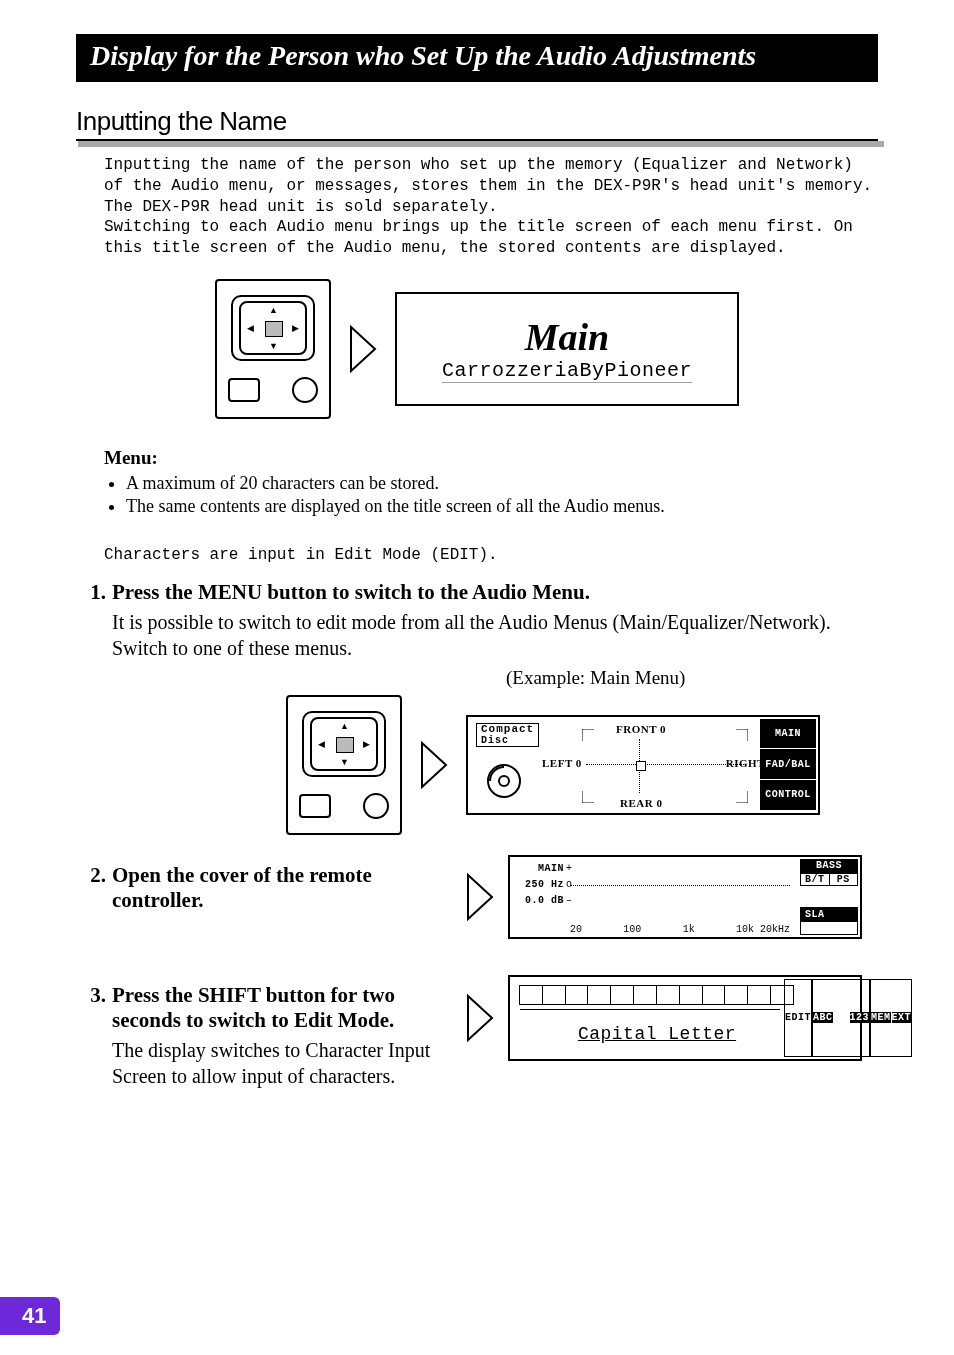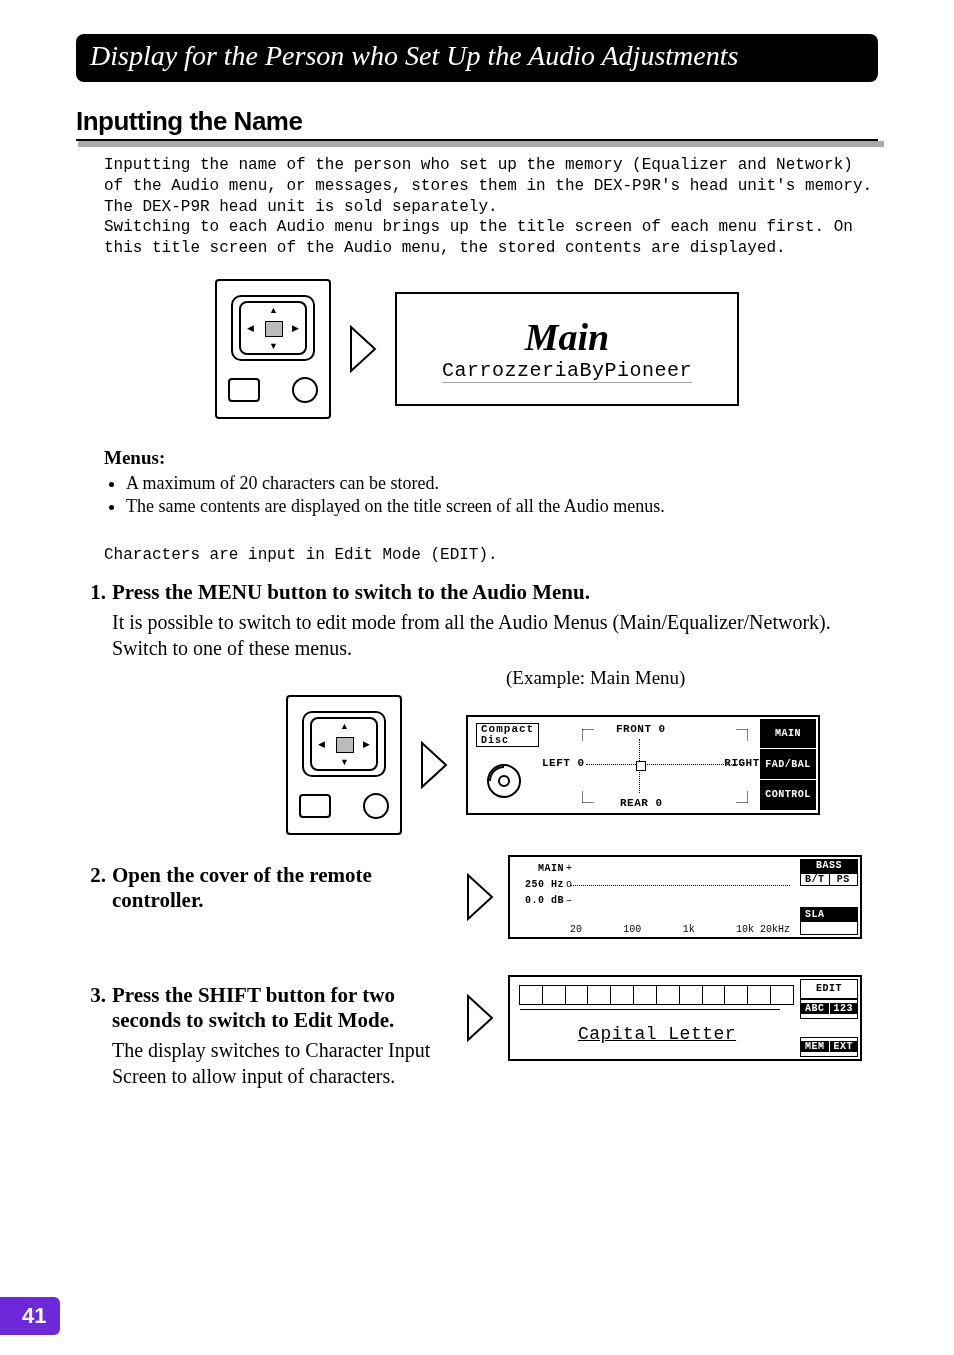--- a/index.html
+++ b/index.html
@@ -12,42 +12,41 @@
   }
   .page {
     padding: 34px 76px 20px 76px;
     box-sizing: border-box;
     min-height: 1290px;
   }
   .title-bar {
     background: #000;
     color: #fff;
     font-style: italic;
-    font-weight: normal;
+    font-weight: bold;
     font-size: 28px;
     padding: 6px 14px 10px 14px;
     margin-bottom: 24px;
-    border-radius: 8px;
   }
   .section-heading-wrap {
     border-bottom: 2px solid #000;
     position: relative;
     padding-bottom: 2px;
     margin-bottom: 14px;
   }
   .section-heading-wrap::after {
     content:"";
     position:absolute;
     left: 2px; right: -6px; bottom: -8px;
     height: 6px;
     background: #aaa;
   }
   .section-heading-text {
     font-family: "Arial Narrow","Helvetica Neue",Arial,sans-serif;
-    font-weight: 700;
+    font-weight: 400;
     font-size: 26px;
     letter-spacing: -0.5px;
   }
   .body-text {
     font-size: 16px;
     line-height: 1.3;
     margin: 4px 0 14px 28px;
     font-family: Liberation Mono, monospace;
   }
   .figure-row {
@@ -160,42 +159,42 @@
   .lcd-sidecol {
     position:absolute; right:2px; top:2px; bottom:2px; width:56px;
     display:flex; flex-direction:column;
     font-weight:bold; color:#fff; text-align:center;
   }
   .side-cell { background:#000; flex:1; display:flex; align-items:center; justify-content:center; border-bottom:1px solid #fff; font-size:10px; letter-spacing:0.5px; }
   .lcd1-content { padding:6px 64px 4px 8px; font-size:11px; position:relative; height:100%; box-sizing:border-box;}
   .lcd1-content .compact { border:1px solid #000; display:inline-block; padding:0 4px; font-weight:bold; letter-spacing:1px; line-height:1;}
   .lcd1-content .mini-disc { position:absolute; left:18px; top:46px; width:36px; height:36px; }
   .mini-disc svg { width:100%; height:100%; }
-  .cross-area { position:absolute; left:110px; top:8px; right:66px; bottom:6px; }
+  .cross-area { position:absolute; left:110px; top:8px; right:66px; bottom:6px;font-family:Liberation Serif, serif; }
   .cross-label { position:absolute; font-size:11px; font-weight:bold; letter-spacing:0.5px; }
   .cross-center { position:absolute; left:58px; top:36px; width:8px; height:8px; border:1px solid #000; background:#fff;}
   .cross-vline { position:absolute; left:61px; top:14px; bottom:14px; border-left:1px dotted #000;}
   .cross-hline { position:absolute; top:39px; left:8px; right:8px; border-top:1px dotted #000;}
   .lcd2-content { padding:4px 66px 2px 6px; position:relative; height:100%; box-sizing:border-box; font-size:10px;}
   .lcd2-rowlabels { position:absolute; left:6px; top:6px; font-weight:bold; text-align:right; width:48px; }
   .lcd2-rowlabels div { height:16px; letter-spacing:0.5px; }
   .lcd2-graph { position:absolute; left:60px; right:70px; top:6px; bottom:16px; }
   .lcd2-graph .hline { position:absolute; left:0; right:0; border-top:1px dotted #000; }
   .lcd2-xaxis { position:absolute; bottom:2px; left:60px; right:70px; display:flex; justify-content:space-between; font-size:10px; }
   .lcd2-right { position:absolute; right:2px; top:2px; bottom:2px; width:58px; display:flex; flex-direction:column; }
   .r-cell { flex:1; display:flex; align-items:center; justify-content:center; font-size:10px; font-weight:bold; border:1px solid #000; letter-spacing:0.5px;}
   .r-cell.inv { background:#000; color:#fff; }
   .r-split { display:flex; }
   .r-split .half { flex:1; display:flex; align-items:center; justify-content:center; }
   .lcd3-content { padding:6px 66px 4px 10px; height:100%; box-sizing:border-box; position:relative;border-radius:31px; }
   .lcd3-boxes { display:flex; gap:0; margin-top:2px; }
   .lcd3-boxes .cell { width:22px; height:18px; border:1px solid #000; margin-left:-1px;}
   .lcd3-underline { margin-top:4px; border-bottom:1px solid #000; width:260px; }
   .lcd3-caption { font-family:"Courier New",monospace; font-size:18px; text-align:center; margin-top:14px; text-decoration:underline; letter-spacing:0.5px;}
-  .lcd3-right { position:absolute; right:2px; top:2px; bottom:2px; width:58px; display:flex; flex-direction:column; }
+  .lcd3-right { position:absolute; right:18px; top:2px; bottom:2px; width:58px; display:flex; }
   
   .page-num {
     position: absolute;
     left: 0;
     bottom: 20px;
     background:#6d28d9;
     color:#fff;
     font-family: Arial, sans-serif;
     font-weight:bold;
     font-size: 22px;
@@ -241,21 +240,21 @@
             <polygon points="2,2 2,46 26,24" fill="none" stroke="#000" stroke-width="2"></polygon>
           </svg>
     </div>
     <div class="lcd-main">
       <div class="brand">Main</div>
       <div class="sub">CarrozzeriaByPioneer</div>
     </div>
   </div>
 
   <div class="note-block">
-    <div class="note-title">Menus:</div>
+    <div class="note-title">Menu:</div>
     <ul>
       <li>A maximum of 20 characters can be stored.</li>
       <li>The same contents are displayed on the title screen of all the Audio menus.</li>
     </ul>
   </div>
 
 
   <div class="body-text">Characters are input in Edit Mode (EDIT).</div>
 
   <div class="step">
@@ -412,21 +411,21 @@
                 <div class="cell"></div>
                 <div class="cell"></div>
                 <div class="cell"></div>
                 <div class="cell"></div>
           </div>
           <div class="lcd3-underline"></div>
           <div class="lcd3-caption">Capital Letter</div>
         </div>
         <div class="lcd3-right">
           <div class="r-cell">EDIT</div>
-          <div class="r-cell r-split" style="padding:0;">
+          <div class="r-cell r-split" style="padding:0;gap:16px;">
             <div class="half" style="background:#000;color:#fff;">ABC</div>
             <div class="half" style="background:#000;color:#fff;border-left:1px solid #fff;">123</div>
           </div>
           <div class="r-cell" style="border:none;"></div>
           <div class="r-cell r-split" style="padding:0;">
             <div class="half" style="background:#000;color:#fff;text-align:center;">MEM</div>
             <div class="half" style="background:#000;color:#fff;border-left:1px solid #fff;">EXT</div>
           </div>
         </div>
       </div>

